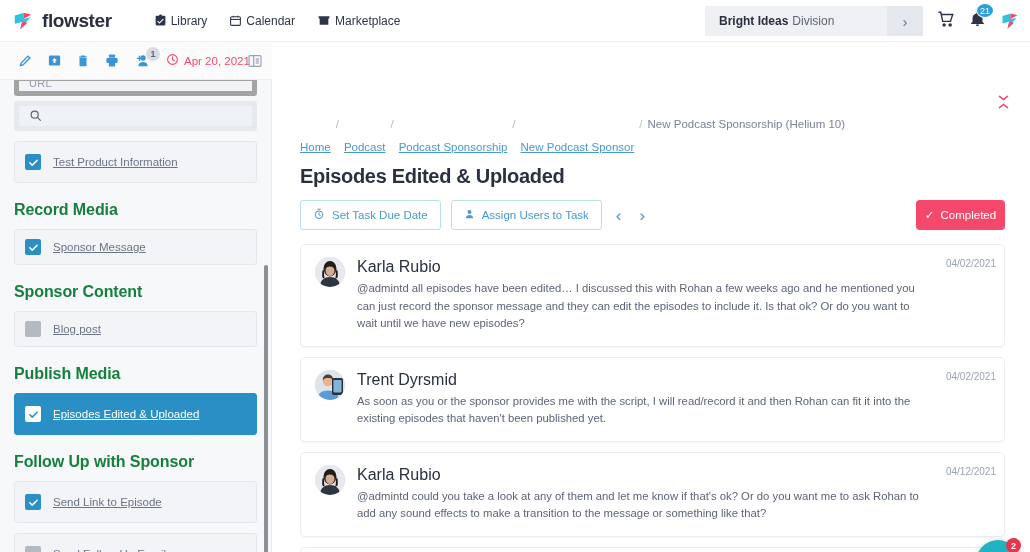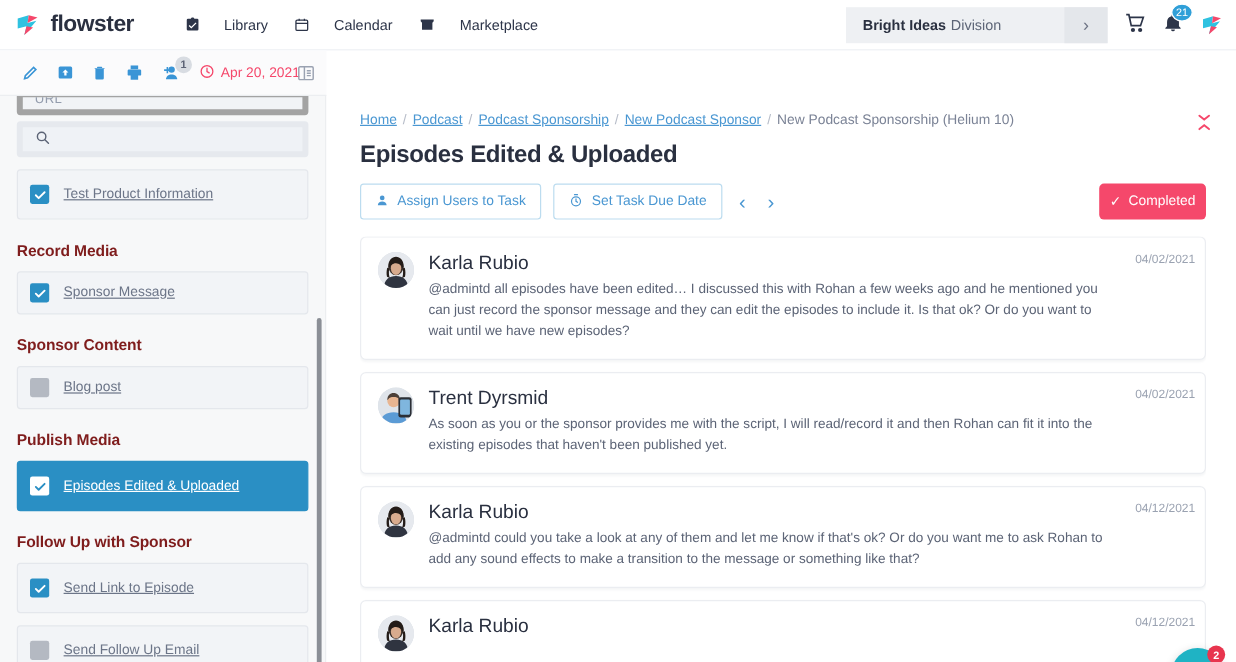--- a/index.html
+++ b/index.html
@@ -21,21 +21,21 @@
     position: relative;
   }
   .brand { display: flex; align-items: center; margin-left: 12px; gap: 8px; text-align: center; }
   .brand-mark { width: 22px; height: 22px; display:block; }
   .brand-name {
     font-size: 19px; font-weight: bold; letter-spacing: -0.4px;
     color: #2a3040;
   }
   .topnav { display: flex; align-items: center; gap: 22px; margin-left: 42px; }
   .topnav-item {
-    display: flex; align-items: center; gap: 20px;
+    display: flex; align-items: center; gap: 4px;
     font-size: 12px; color: #2d3549; font-weight: 500;
     cursor: pointer;
   }
   .topnav-item svg { display:block; }
 
   .topright {
     position: absolute; right: 10px; top: 0; height: 42px;
     display: flex; align-items: center; gap: 14px;
   }
   .division-pill {
@@ -158,21 +158,21 @@
     display: flex; align-items: center; justify-content: center;
   }
   .cb.checked { background: #2a8fc4; }
   .cb.checked.on-blue { background: #ffffff; }
   .cb.unchecked { background: #b4b9c2; }
   .cb svg { display:block; }
   .task-label {
     font-size: 11.5px; color: #6c7588; line-height: 15px; text-decoration: underline;
   }
   .group-title {
-    font-size: 13px; font-weight: bold; color: #7f1d1d;
+    font-size: 16px; font-weight: bold; color: #15803d;
     margin-top: 18px; margin-bottom: 2px;
     letter-spacing: -0.1px;
   }
   .sb-scroll {
     position: absolute; right: 3px; top: 185px;
     width: 4px; height: 290px;
     background: #8b8f96; border-radius: 2px;
   }
 
   
@@ -182,21 +182,21 @@
     position: relative;
     overflow: hidden;
   }
   .breadcrumb {
     display: flex; align-items: center; gap: 5px;
     padding: 14px 0 0 28px;
     font-size: 11.5px; color: #7b8396;
     flex-wrap: nowrap; white-space: nowrap;
   }
   .breadcrumb a {
-    color: #4a97d2; text-decoration: underline; cursor: pointer;
+    color: #4a97d2; text-decoration: underline; cursor: pointer; margin-top: 47px;
   }
   .breadcrumb .sep { color: #b6bcc8; }
   .bc-current { color: #7b8396; }
   .collapse-x {
     position: absolute; right: 20px; top: 14px;
     cursor: pointer; line-height: 0;
   }
 
   .page-title {
     font-size: 20px; font-weight: bold; color: #2a3040;
@@ -506,36 +506,36 @@
           <path d="M3 3l5 4 5-4"></path>
           <path d="M3 17l5-4 5 4"></path>
         </svg>
       </span>
 
       <div class="page-title">Episodes Edited &amp; Uploaded</div>
 
       <div class="actions">
         <div class="act-btn">
           <span>
-            <svg width="11" height="12" viewBox="0 0 24 24" fill="#4a97d2">
-              <circle cx="12" cy="7.5" r="4.3"></circle>
-              <path d="M4 21c0-4.3 3.6-7 8-7s8 2.7 8 7z"></path>
-            </svg>
-          </span>
-          <span>Assign Users to Task</span>
-        </div>
-        <div class="act-btn">
-          <span>
             <svg width="12" height="12" viewBox="0 0 24 24" fill="none" stroke="#4a97d2" stroke-width="2">
               <circle cx="12" cy="13.5" r="7.5"></circle>
               <path d="M12 9.5v4l2.6 1.6" stroke-linecap="round"></path>
               <path d="M9.5 2.5h5" stroke-linecap="round"></path>
             </svg>
           </span>
           <span>Set Task Due Date</span>
+        </div>
+        <div class="act-btn">
+          <span>
+            <svg width="11" height="12" viewBox="0 0 24 24" fill="#4a97d2">
+              <circle cx="12" cy="7.5" r="4.3"></circle>
+              <path d="M4 21c0-4.3 3.6-7 8-7s8 2.7 8 7z"></path>
+            </svg>
+          </span>
+          <span>Assign Users to Task</span>
         </div>
         <span class="nav-arrow">‹</span>
         <span class="nav-arrow">›</span>
 
         <div class="completed-btn">
           <span>✓</span>
           <span>Completed</span>
         </div>
       </div>
 

